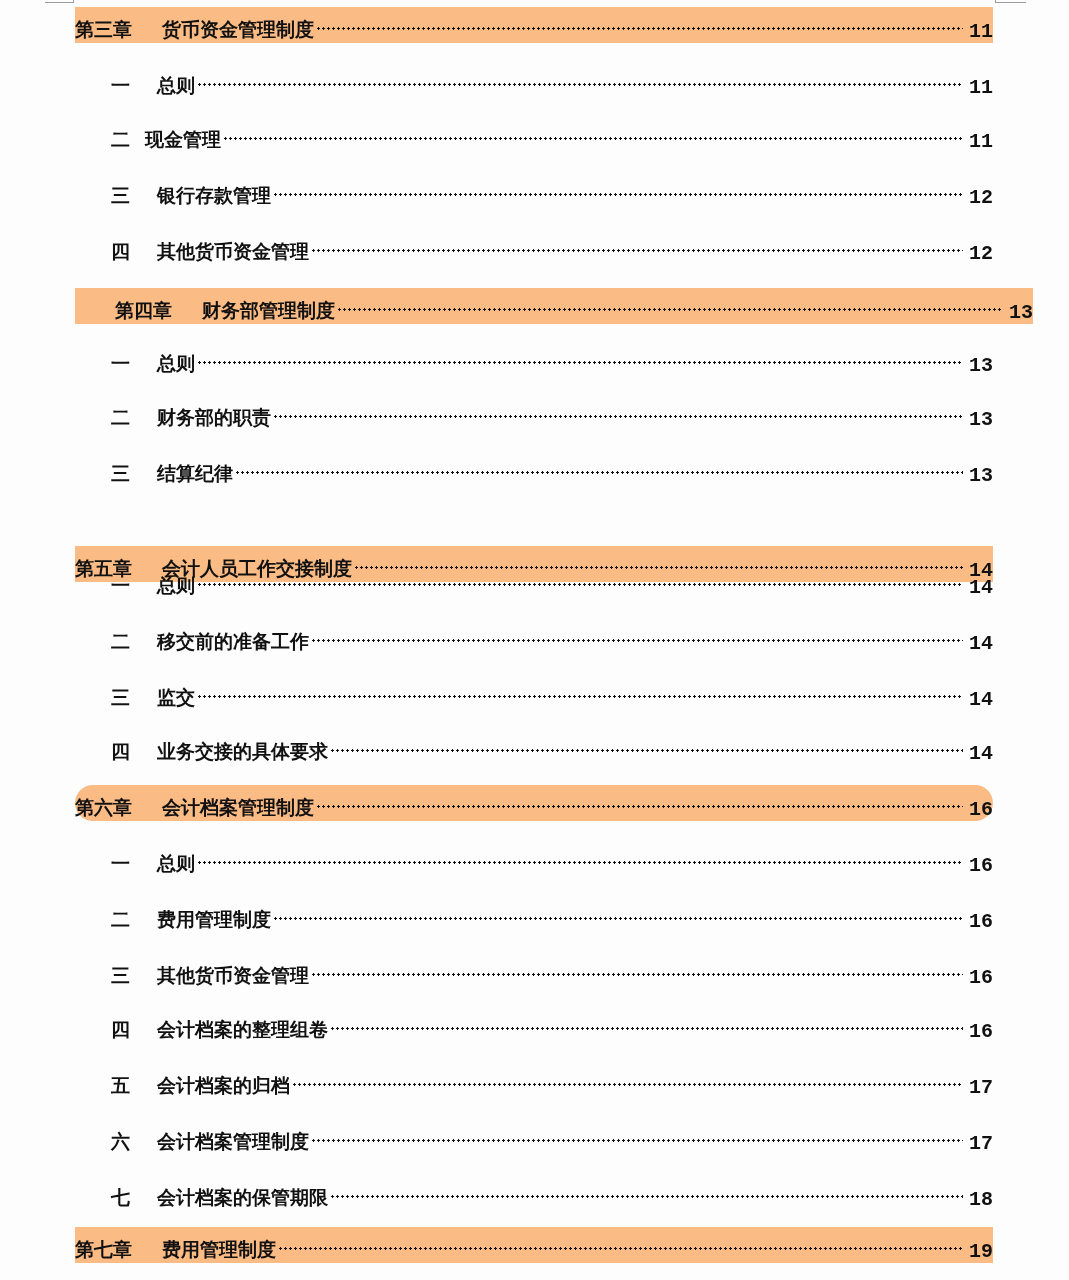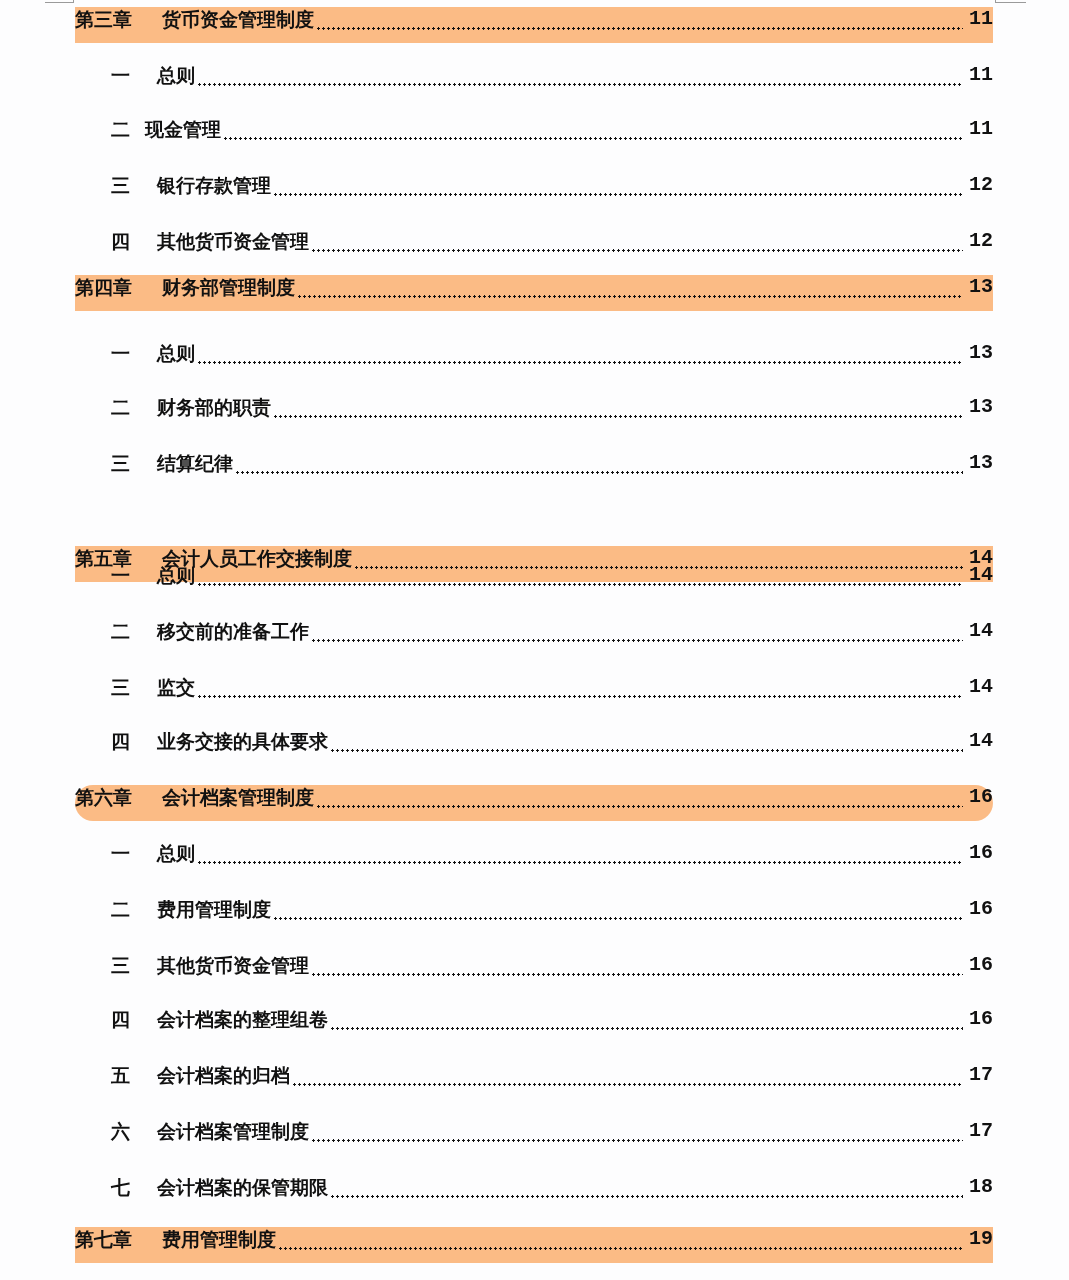--- a/index.html
+++ b/index.html
@@ -10,21 +10,21 @@
     color: #111;
     position: relative;
   }
   .crop-mark { position: absolute; border-color: #9a9a9a; border-style: solid; border-width: 0; }
   .crop-tl { left: 45px; top: 0; width: 28px; height: 2px; border-bottom-width: 1px; border-right-width: 1px; }
   .crop-tr { left: 995px; top: 0; width: 30px; height: 2px; border-bottom-width: 1px; border-left-width: 1px; }
   .toc { position: absolute; left: 0; top: 0; width: 1069px; }
   .row {
     position: absolute;
     left: 75px; width: 918px; height: 36px;
-    display: flex; align-items: flex-start;
+    display: flex; align-items: flex-end;
     font-size: 19px; font-weight: bold;
     letter-spacing: 0px;
   }
   .row.chapter { background: #fbbb85; }
   .row .num { display: inline-block; white-space: nowrap; }
   .row.chapter .num { width: 87px; }
   .row.section .num { width: 82px; padding-left: 36px; box-sizing: border-box; }
   .row.section.tight .num { width: 70px; }
   .row .title { white-space: nowrap; }
   .row .leader {
@@ -69,21 +69,21 @@
       <span class="title">银行存款管理</span>
       <span class="leader"></span>
       <span class="page">12</span>
     </div>
     <div class="row section" style="top: 229px;">
       <span class="num">四</span>
       <span class="title">其他货币资金管理</span>
       <span class="leader"></span>
       <span class="page">12</span>
     </div>
-    <div class="row chapter" style="top: 275px;">
+    <div class="row chapter" style="top: 288px; padding-left: 40px;">
       <span class="num">第四章</span>
       <span class="title">财务部管理制度</span>
       <span class="leader"></span>
       <span class="page">13</span>
     </div>
     <div class="row section" style="top: 341px;">
       <span class="num">一</span>
       <span class="title">总则</span>
       <span class="leader"></span>
       <span class="page">13</span>

